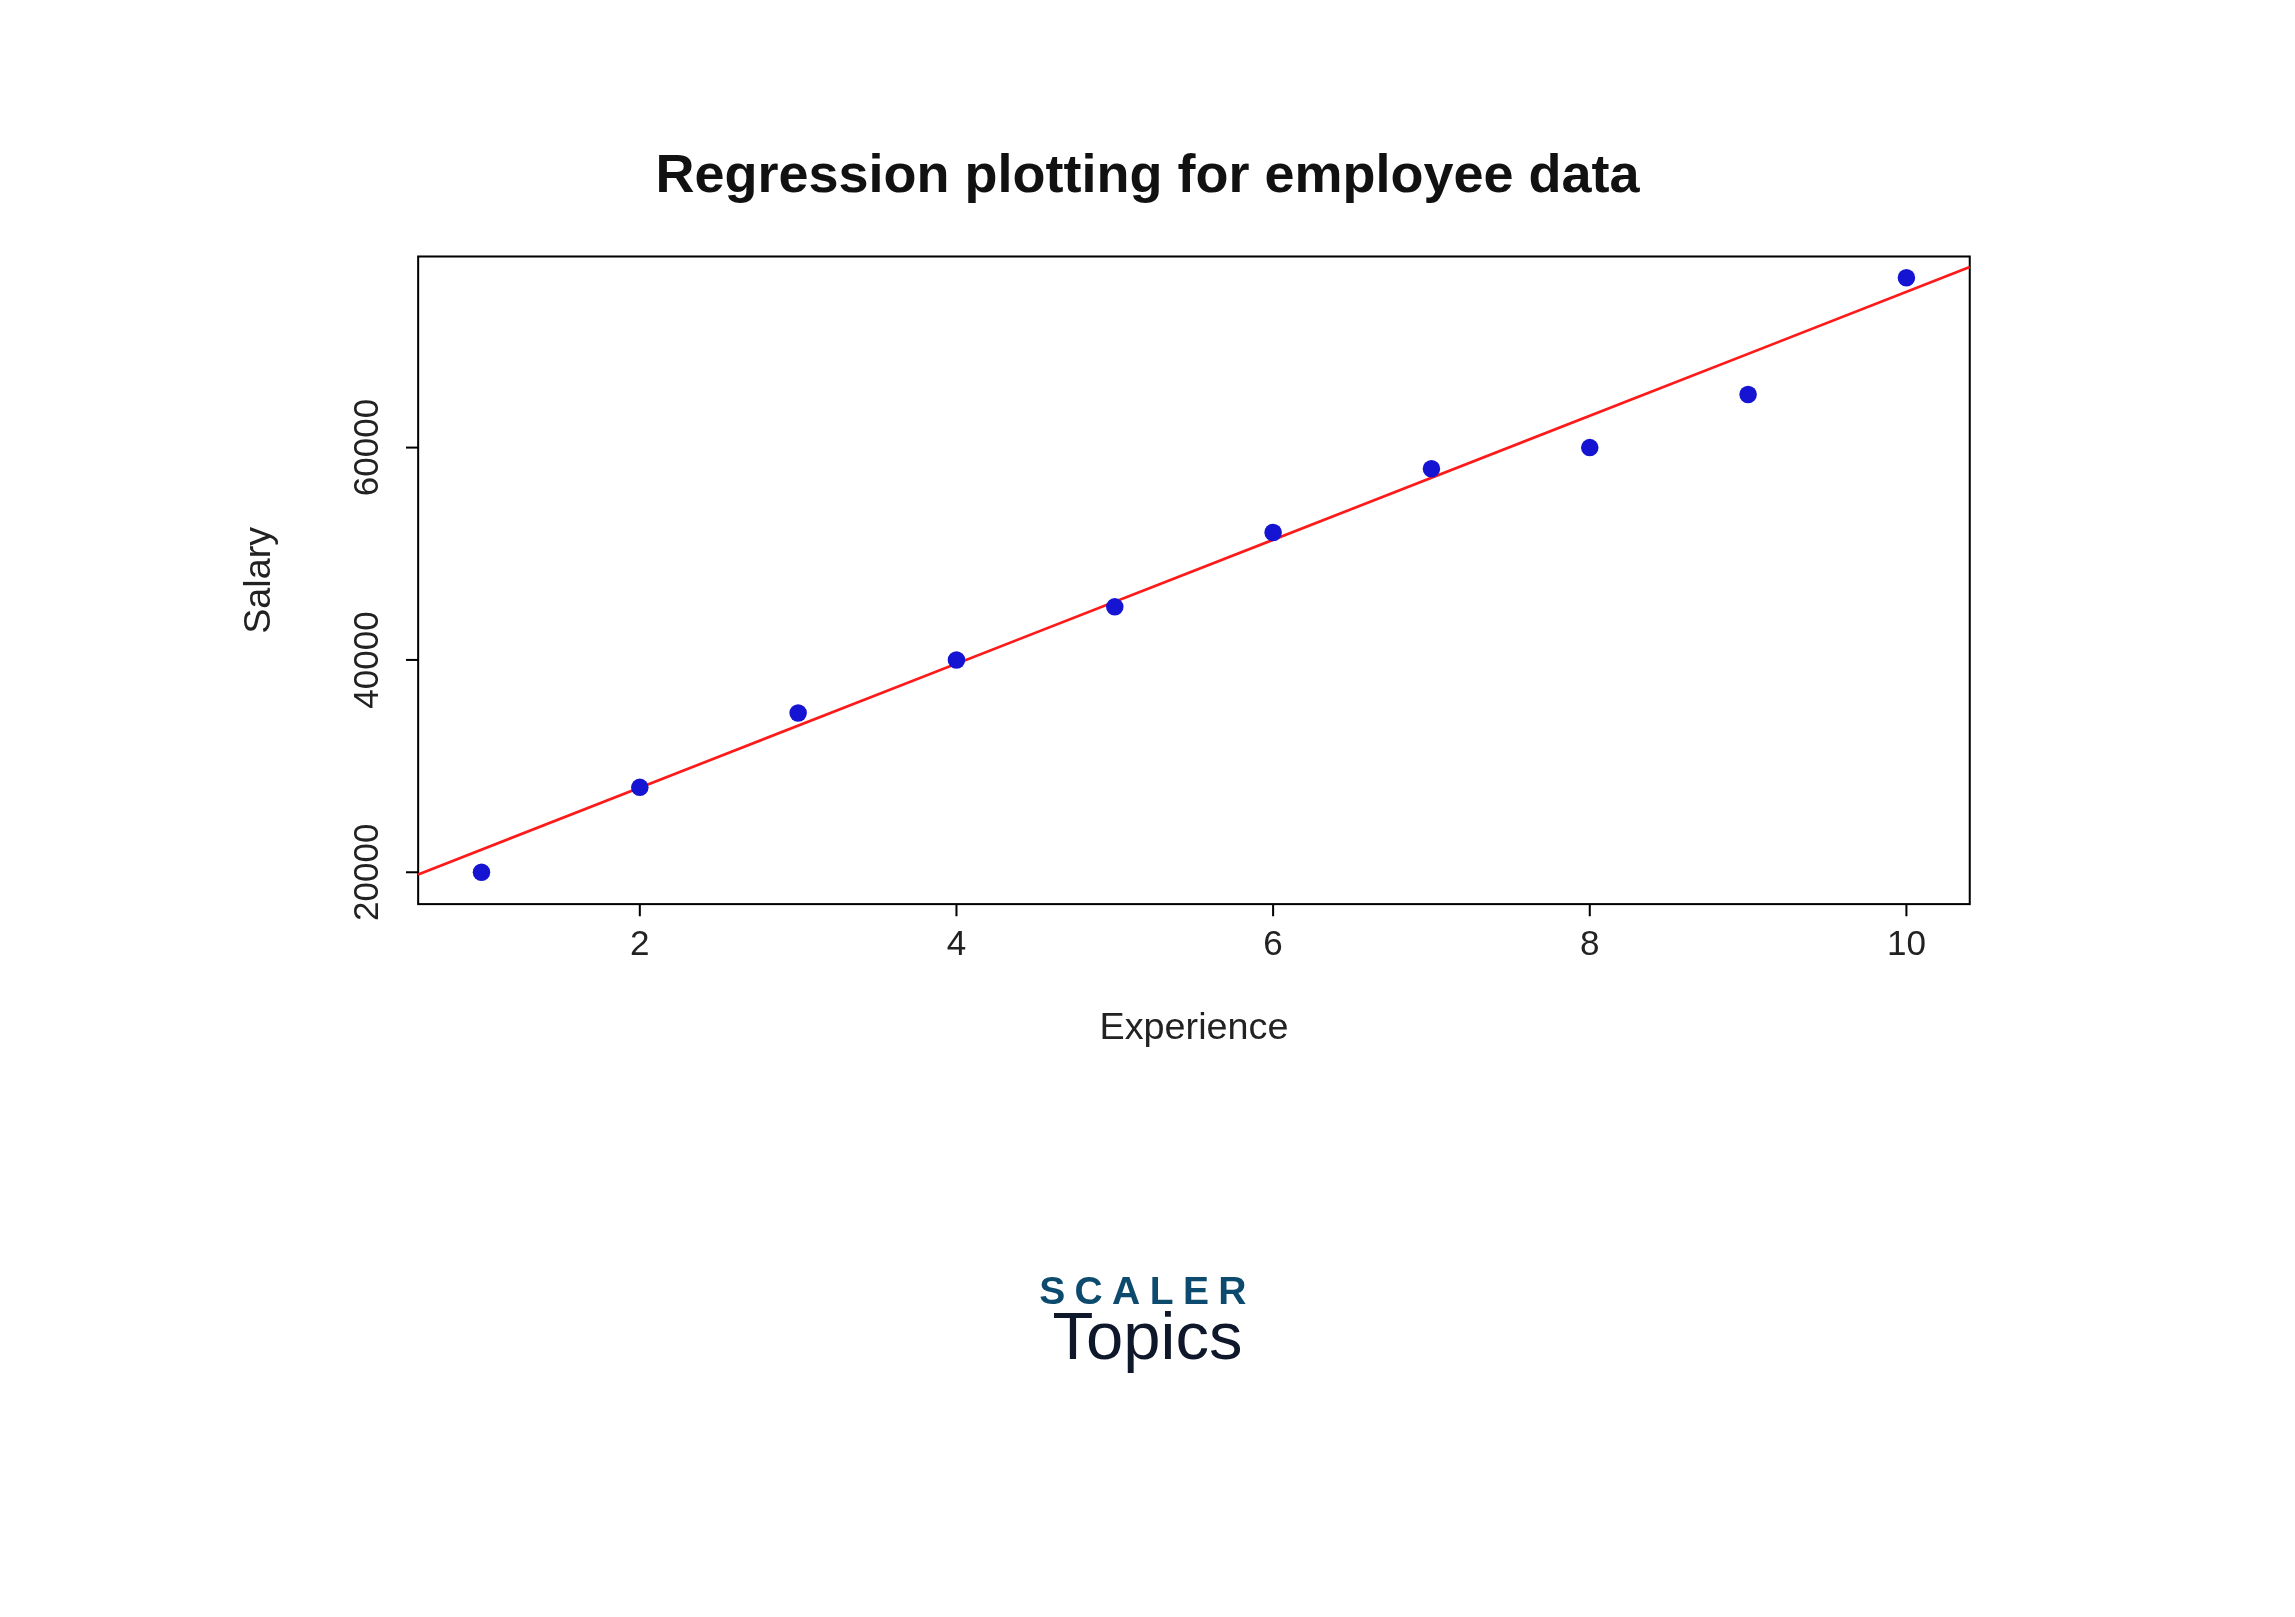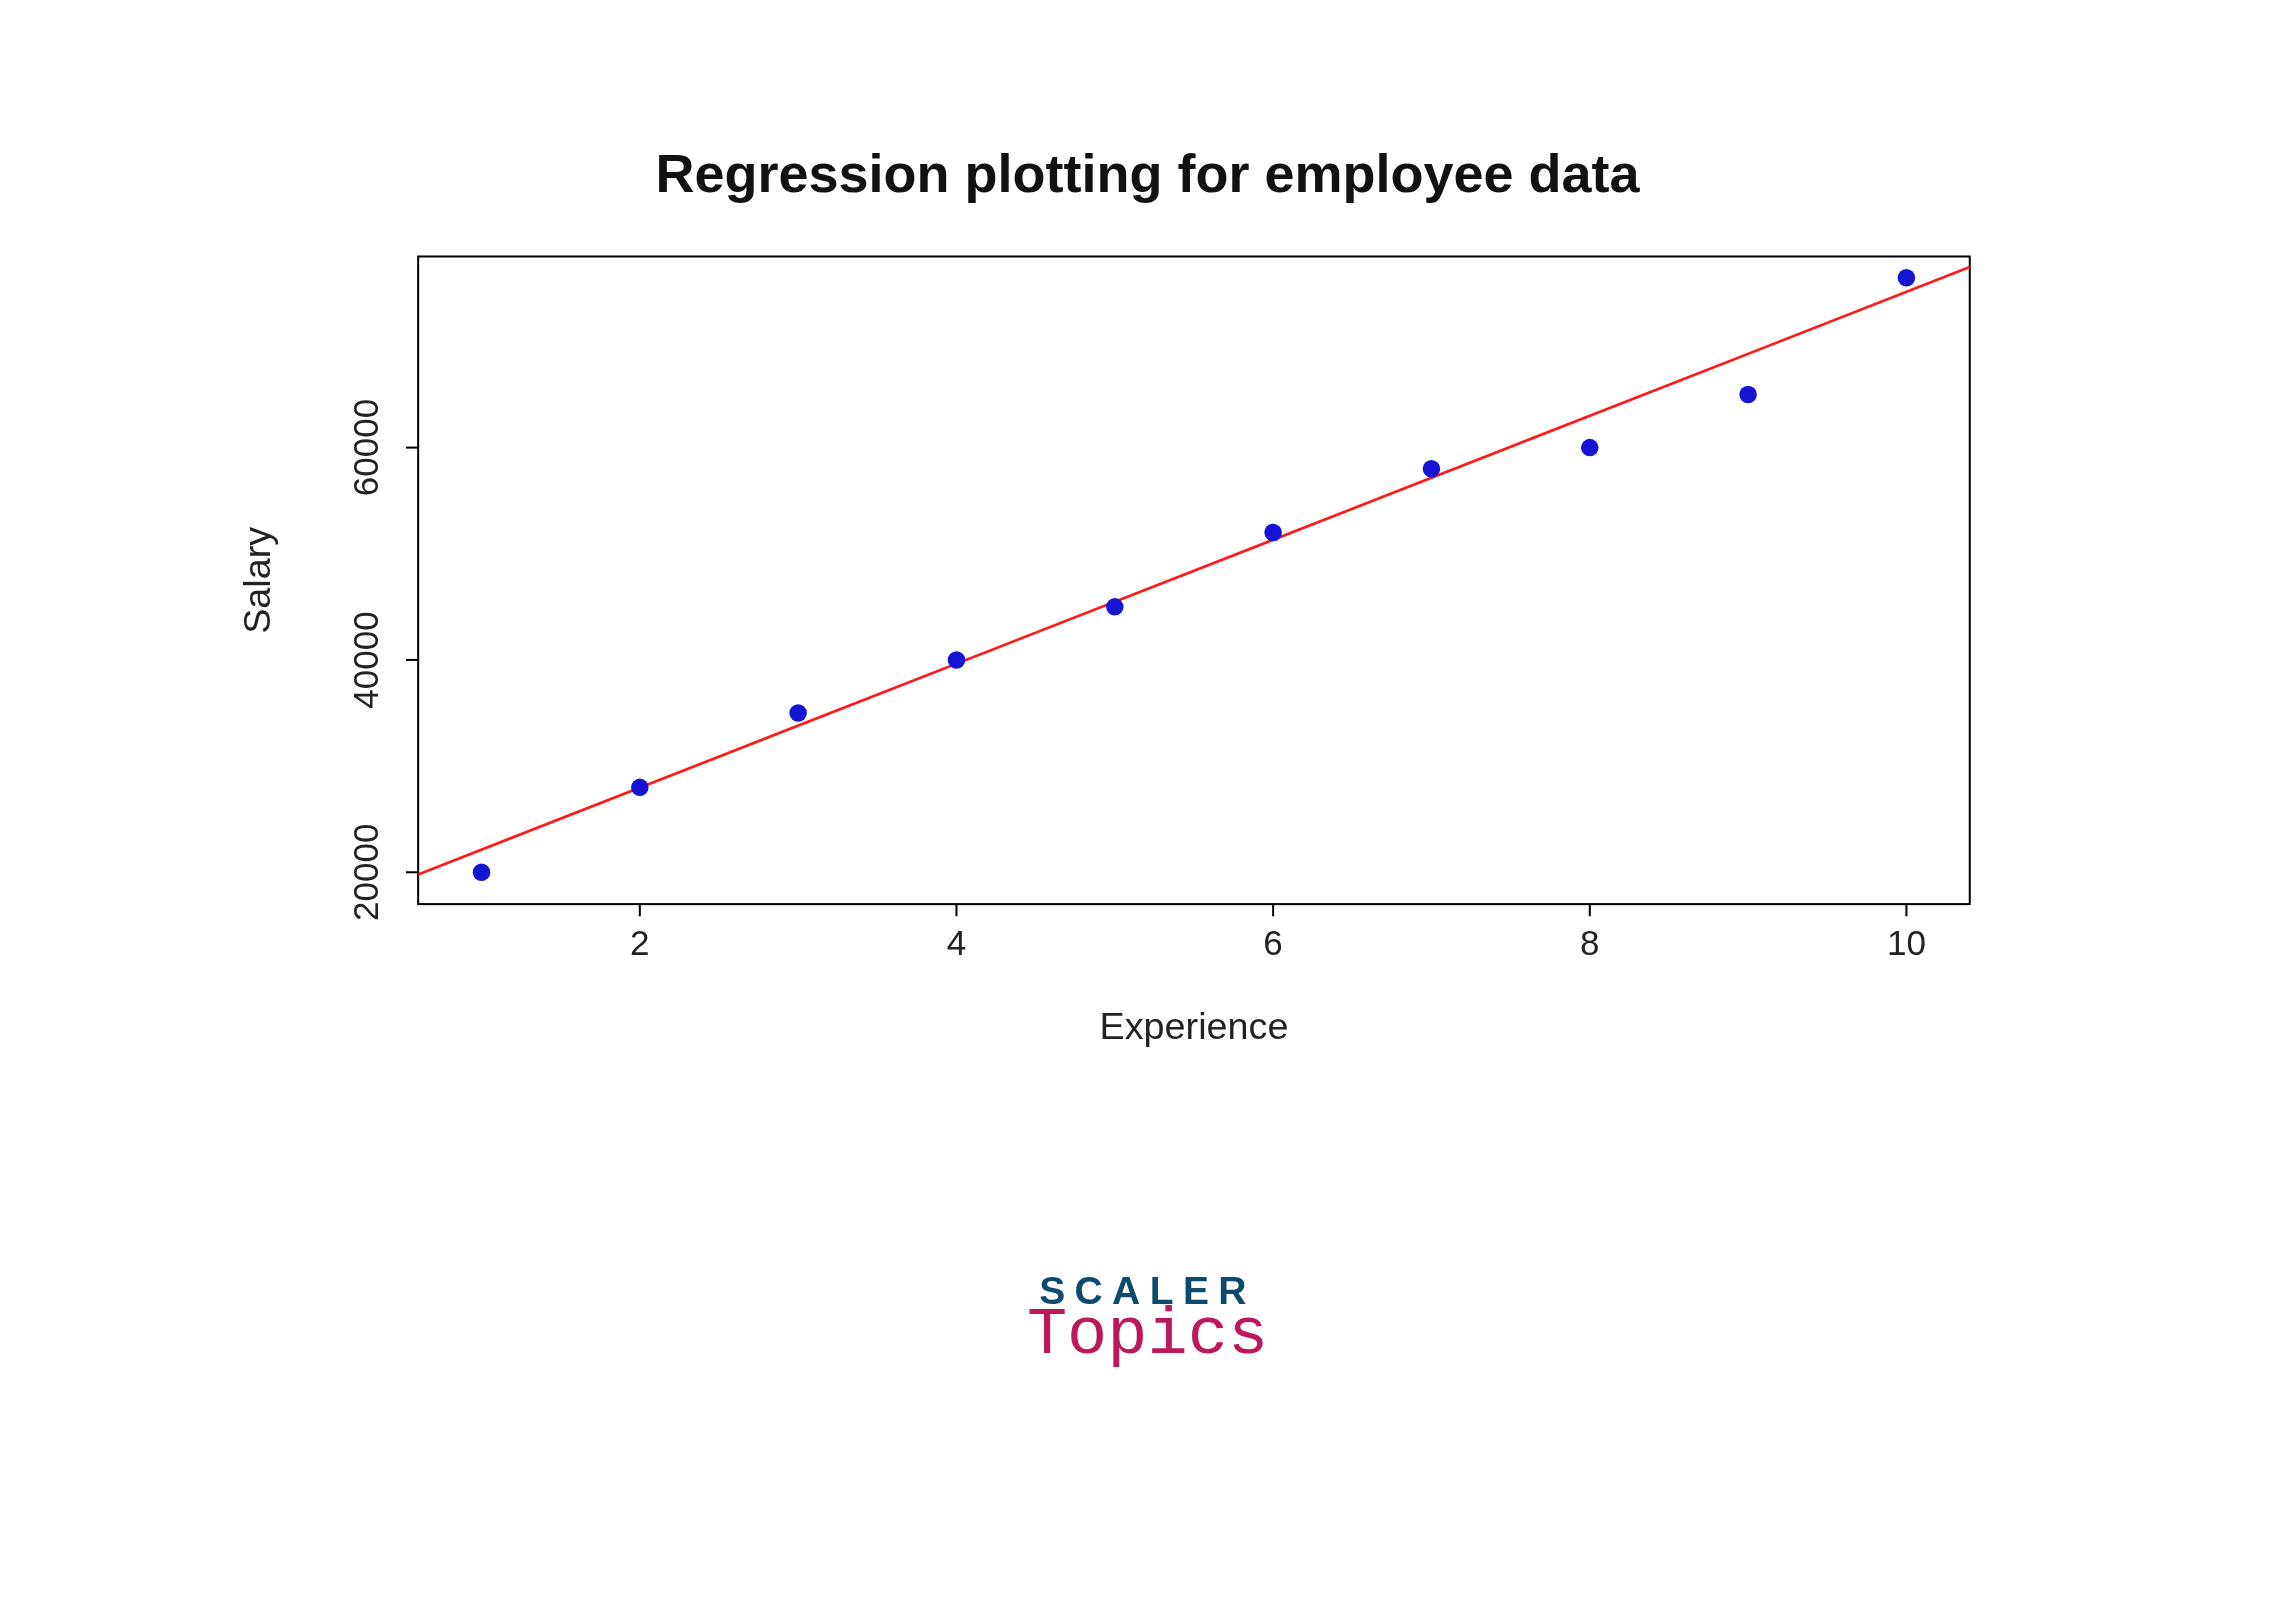--- a/index.html
+++ b/index.html
@@ -55,23 +55,23 @@
   }
   .logo-scaler {
     font-family: Arial, Helvetica, sans-serif;
     font-size: 39px;
     font-weight: 700;
     letter-spacing: 9.4px;
     color: #0c4a6e;
     display: block;
   }
   .logo-topics {
-    font-family: Liberation Mono, monospace;
+    font-family: Liberation Sans, sans-serif;
     font-size: 67px;
-    color: #be185d;
+    color: #0f172a;
     display: block;
     margin-top: -16px;
   }
 </style>
 </head>
 <body>
 
 <div class="page">
 
   <div class="title">Regression plotting for employee data</div>

